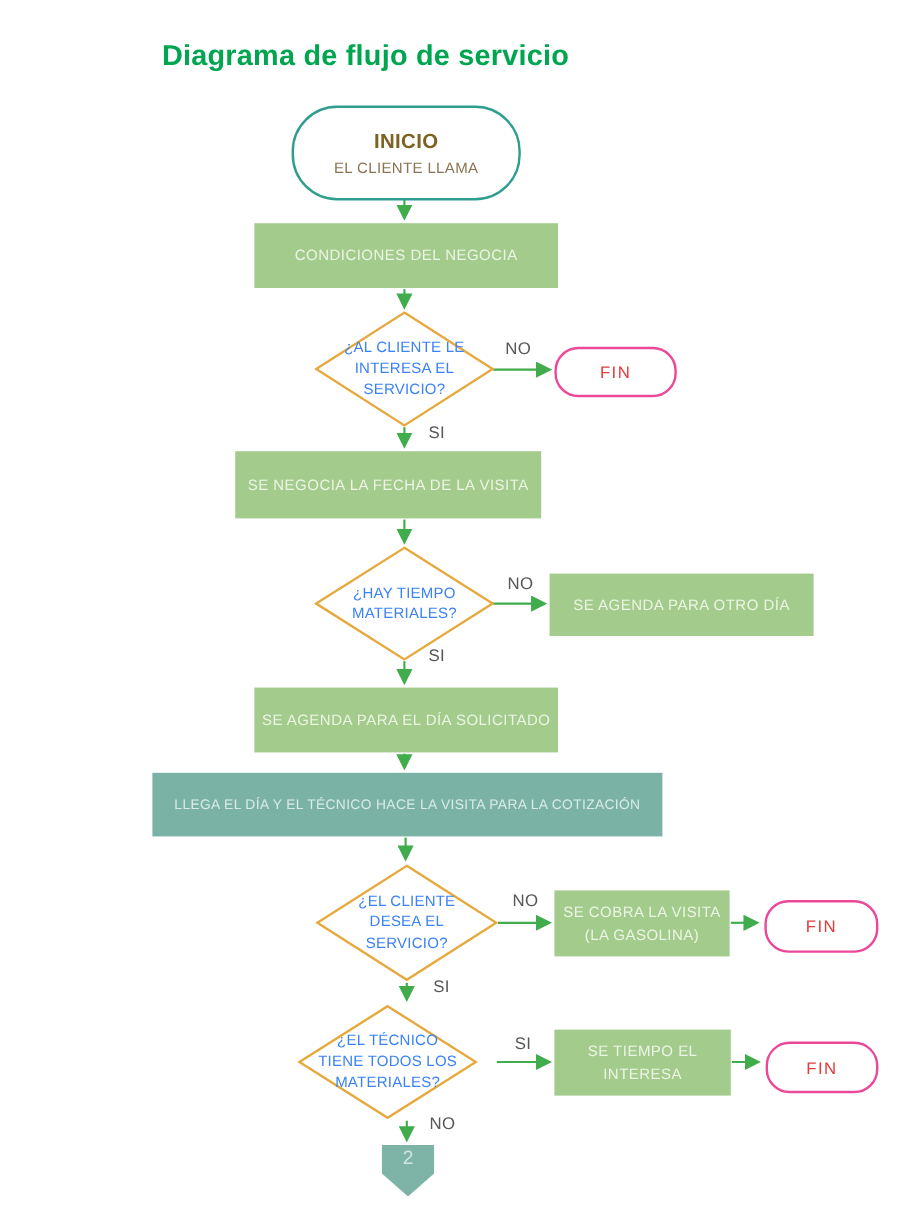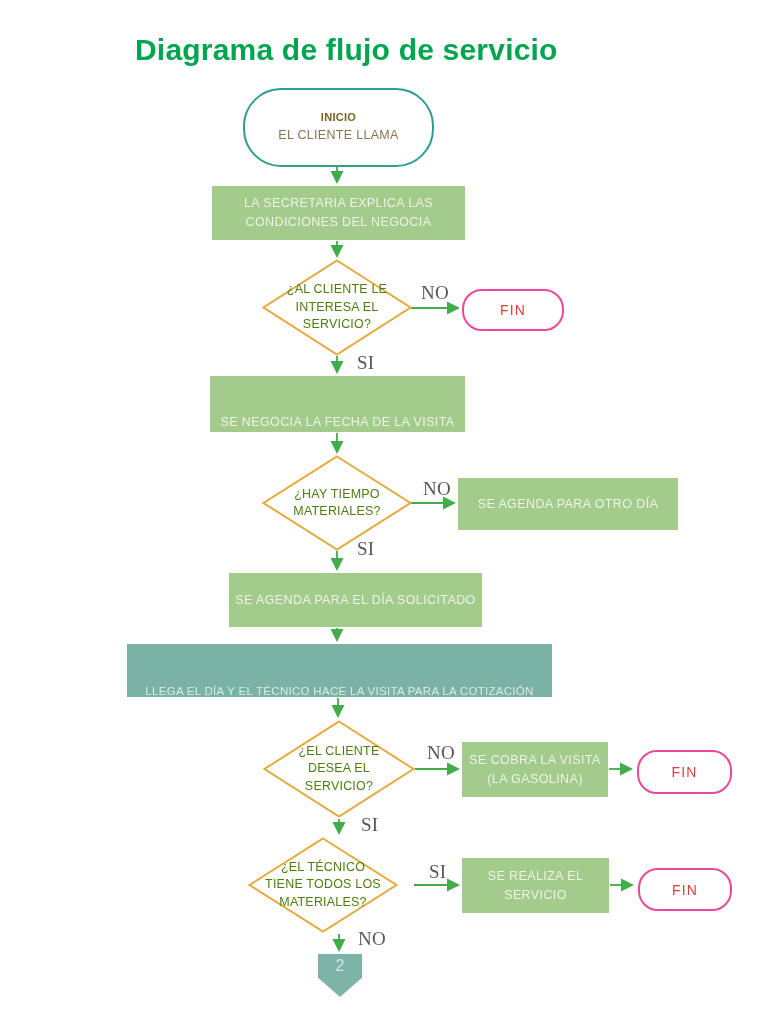--- a/index.html
+++ b/index.html
@@ -1,31 +1,31 @@
 <!DOCTYPE html>
 <html><head>
 <meta charset="utf-8">
 <style>
   html,body{margin:0;padding:0;background:#ffffff;}
   body{width:768px;height:1024px;position:relative;font-family:"Liberation Sans",sans-serif;overflow:hidden;}
   .canvas{position:absolute;inset:0;width:768px;height:1024px;}
-  .title{position:absolute;left:135px;top:33px;font-size:30px;font-weight:800;color:#00A64F;letter-spacing:.2px;}
+  .title{position:absolute;left:135px;top:33px;font-size:24px;font-weight:800;color:#00A64F;letter-spacing:.2px;}
   .node{position:absolute;display:flex;align-items:center;justify-content:center;text-align:center;}
   .process{background:#A3CB8B;color:#ECF4E5;font-size:12.5px;letter-spacing:.4px;line-height:1.5;}
   .process .ln div{white-space:nowrap;}
   .one-line{white-space:nowrap;}
-  .milestone{background:#7AB2A6;color:#D9EBE5;font-size:11.5px;letter-spacing:.3px;align-items:flex-end;}
+  .milestone{background:#7AB2A6;color:#D9EBE5;font-size:11.5px;letter-spacing:.3px;}
   .terminal{background:#fff;border:2px solid #2F9E90;border-radius:38px;flex-direction:column;line-height:1.55;}
-  .terminal .t1{font-weight:bold;color:#7D6321;font-size:11px;letter-spacing:.3px;}
+  .terminal .t1{font-weight:bold;color:#7D6321;font-size:17px;letter-spacing:.3px;}
   .terminal .t2{color:#8A7353;font-size:12.5px;letter-spacing:.3px;text-align:center;}
   .fin{background:#fff;border:2px solid #ec4899;border-radius:20px;color:#E23C3C;font-size:14px;font-weight:500;letter-spacing:1.2px;}
   .diamond{position:absolute;}
   .diamond svg{position:absolute;inset:0;}
-  .dtext{position:absolute;inset:0;display:flex;flex-direction:column;align-items:center;justify-content:center;color:#4d7c0f;font-size:12.5px;line-height:1.4;letter-spacing:.2px;text-align:center;}
-  .edge-label{position:absolute;color:#575757;font-size:19px;letter-spacing:.3px;font-family:Liberation Serif, serif;}
+  .dtext{position:absolute;inset:0;display:flex;flex-direction:column;align-items:center;justify-content:center;color:#3b82f6;font-size:12.5px;line-height:1.4;letter-spacing:.2px;text-align:center;}
+  .edge-label{position:absolute;color:#575757;font-size:14px;letter-spacing:.3px;}
   .pent{position:absolute;left:318px;top:954px;width:44px;height:43px;background:#7EB4A7;
         clip-path:polygon(0 0,100% 0,100% 55%,50% 100%,0 55%);
         display:flex;justify-content:center;color:#CFE5DF;font-size:16px;padding-top:3px;box-sizing:border-box;}
   .arrows{position:absolute;inset:0;pointer-events:none;}
 </style>
 </head>
 <body>
 
 <div class="canvas">
 
@@ -56,21 +56,20 @@
     </g>
   </svg>
 
   <div class="node terminal" style="left:243px;top:88px;width:187px;height:75px;">
     <span class="t1">INICIO</span>
     <span class="t2">EL CLIENTE LLAMA</span>
   </div>
 
   <div class="node process" style="left:212px;top:186px;width:253px;height:54px;">
     <div class="ln">
-        <div>LA SECRETARIA EXPLICA LAS</div>
         <div>CONDICIONES DEL NEGOCIA</div>
       </div>
   </div>
 
   <div class="diamond" style="left:262px;top:259px;width:150px;height:97px;">
     <svg width="150" height="97" viewBox="0 0 150 97">
       <polygon points="75,1.5 148.5,48.5 75,95.5 1.5,48.5" fill="#ffffff" stroke="#E6A93E" stroke-width="2"></polygon>
     </svg>
     <div class="dtext">
         <div>¿AL CLIENTE LE</div>
@@ -80,21 +79,21 @@
   </div>
 
   <div class="edge-label" style="left:421px;top:282px;">NO</div>
 
   <div class="node fin" style="left:462px;top:289px;width:98px;height:38px;">
     <span>FIN</span>
   </div>
 
   <div class="edge-label" style="left:357px;top:352px;">SI</div>
 
-  <div class="node process one-line" style="left:210px;top:376px;width:255px;height:56px;align-items:flex-end;">
+  <div class="node process one-line" style="left:196px;top:376px;width:255px;height:56px;">
     <span>SE NEGOCIA LA FECHA DE LA VISITA</span>
   </div>
 
   <div class="diamond" style="left:262px;top:455px;width:150px;height:96px;">
     <svg width="150" height="96" viewBox="0 0 150 96">
       <polygon points="75,1.5 148.5,48 75,94.5 1.5,48" fill="#ffffff" stroke="#E6A93E" stroke-width="2"></polygon>
     </svg>
     <div class="dtext">
         <div>¿HAY TIEMPO</div>
         <div>MATERIALES?</div>
@@ -102,21 +101,21 @@
   </div>
 
   <div class="edge-label" style="left:423px;top:478px;">NO</div>
 
   <div class="node process one-line" style="left:458px;top:478px;width:220px;height:52px;">
     <span>SE AGENDA PARA OTRO DÍA</span>
   </div>
 
   <div class="edge-label" style="left:357px;top:538px;">SI</div>
 
-  <div class="node process one-line" style="left:212px;top:573px;width:253px;height:54px;margin-left:17px;">
+  <div class="node process one-line" style="left:212px;top:573px;width:253px;height:54px;">
     <span>SE AGENDA PARA EL DÍA SOLICITADO</span>
   </div>
 
   <div class="node milestone one-line" style="left:127px;top:644px;width:425px;height:53px;">
     <span>LLEGA EL DÍA Y EL TÉCNICO HACE LA VISITA PARA LA COTIZACIÓN</span>
   </div>
 
   <div class="diamond" style="left:263px;top:720px;width:152px;height:98px;">
     <svg width="152" height="98" viewBox="0 0 152 98">
       <polygon points="76,1.5 150.5,49 76,96.5 1.5,49" fill="#ffffff" stroke="#E6A93E" stroke-width="2"></polygon>
@@ -151,22 +150,22 @@
         <div>¿EL TÉCNICO</div>
         <div>TIENE TODOS LOS</div>
         <div>MATERIALES?</div>
       </div>
   </div>
 
   <div class="edge-label" style="left:429px;top:861px;">SI</div>
 
   <div class="node process" style="left:462px;top:858px;width:147px;height:55px;">
     <div class="ln">
-        <div>SE REALIZA EL</div>
-        <div>SERVICIO</div>
+        <div>SE TIEMPO EL</div>
+        <div>INTERESA</div>
       </div>
   </div>
 
   <div class="node fin" style="left:638px;top:868px;width:90px;height:39px;">
     <span>FIN</span>
   </div>
 
   <div class="edge-label" style="left:358px;top:928px;">NO</div>
 
   <div class="pent">

